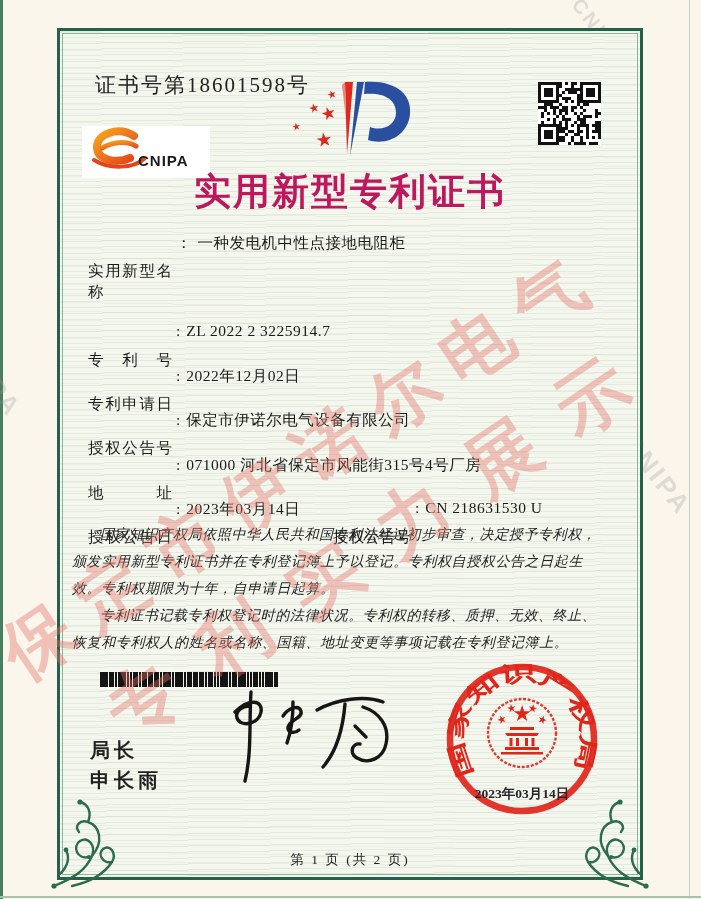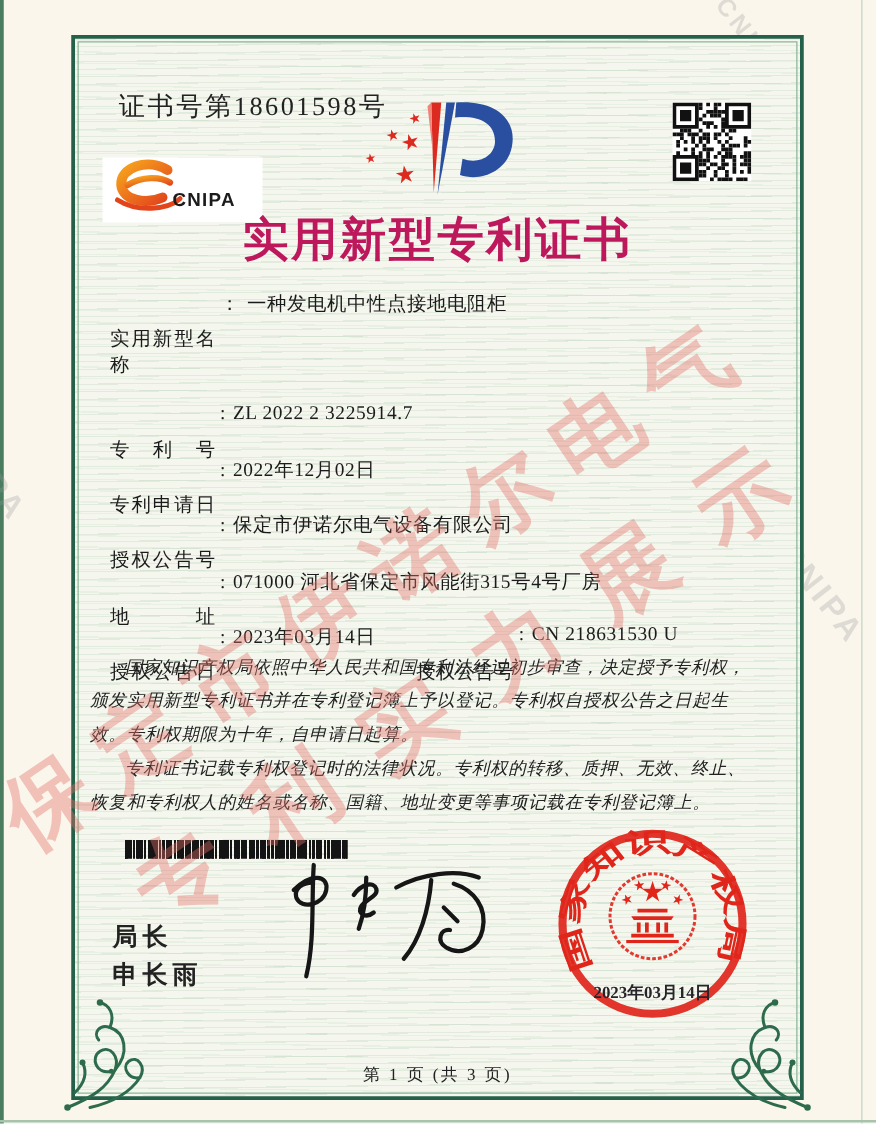--- a/index.html
+++ b/index.html
@@ -381,16 +381,16 @@
           <rect x="74" y="79" width="3" height="8"></rect>
           <rect x="83" y="79" width="3" height="8"></rect>
           <rect x="89.5" y="79" width="3" height="8"></rect>
           <rect x="63" y="88" width="34" height="3"></rect>
           <rect x="59" y="93" width="42" height="2.5"></rect>
         </g>
       </g>
       <text x="80" y="139" text-anchor="middle" font-size="13.5" font-weight="bold" fill="#26242a">2023年03月14日</text>
     </svg>
 
-    <div class="footer">第 1 页 (共 3 页)</div>
+    <div class="footer">第 1 页 (共 2 页)</div>
 
   </div>
 </div>
 
 </body></html>

